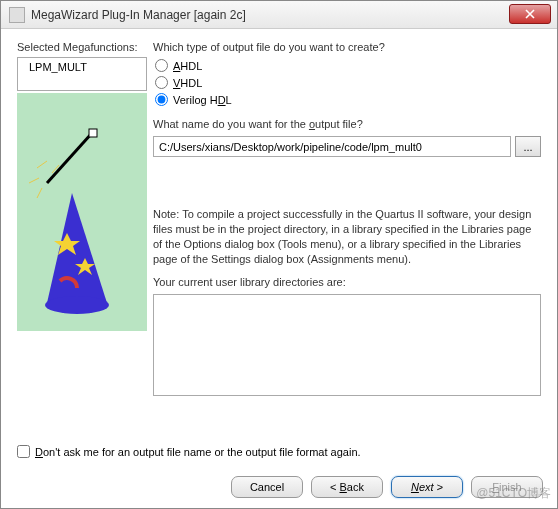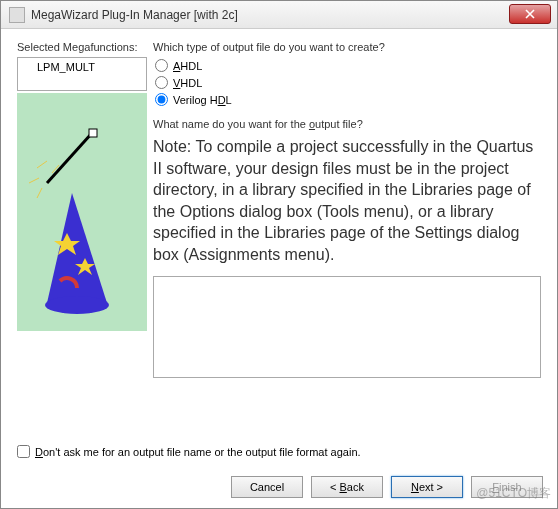--- a/index.html
+++ b/index.html
@@ -5,49 +5,49 @@
 * { box-sizing: border-box; margin: 0; padding: 0; }
 body { font-family: "Segoe UI", Tahoma, sans-serif; font-size: 11px; background: #fff; width: 558px; height: 509px; overflow: hidden; }
 .window { width: 558px; height: 509px; border: 1px solid #888; background: #fff; position: relative; }
 .titlebar { height: 28px; background: linear-gradient(#f8f8f8, #e8e8e8); border-bottom: 1px solid #ccc; display: flex; align-items: center; padding: 0 8px; position: relative; }
 .title-icon { width: 16px; height: 16px; background: #e0e0e0; border: 1px solid #aaa; margin-right: 6px; }
 .title-text { font-size: 12px; color: #333; }
 .close-btn { position: absolute; right: 6px; top: 3px; width: 42px; height: 20px; background: linear-gradient(#e5a2a2, #c9302c); border: 1px solid #8b1a1a; border-radius: 3px; color: #fff; display: flex; align-items: center; justify-content: center; font-size: 12px; cursor: pointer; }
 .content { padding: 12px 16px; display: flex; gap: 14px; height: 410px; }
 .left-col { width: 122px; }
 .left-label { font-size: 11px; color: #333; margin-bottom: 4px; }
-.sel-list { width: 130px; height: 34px; border: 1px solid #aaa; background: #fff; padding: 3px 19px; font-size: 11px; }
+.sel-list { width: 130px; height: 34px; border: 1px solid #aaa; background: #fff; padding: 3px 11px; font-size: 11px; }
 .wizard-img { width: 130px; height: 238px; background: #b9e4c2; margin-top: 2px; position: relative; overflow: hidden; }
 .right-col { flex: 1; display: flex; flex-direction: column; }
 .q-label { font-size: 11px; color: #333; margin-bottom: 6px; }
 .radio-row { display: flex; align-items: center; gap: 5px; margin-bottom: 4px; margin-left: 2px; }
 .radio-row input { margin: 0; }
 .radio-row label { font-size: 11px; }
 .path-row { display: flex; gap: 4px; margin-bottom: 10px; }
 .path-input { flex: 1; height: 21px; border: 1px solid #aaa; padding: 2px 5px; font-size: 11px; background: #fff; }
 .browse-btn { width: 26px; height: 21px; border: 1px solid #999; background: linear-gradient(#f8f8f8,#e0e0e0); font-size: 11px; cursor: pointer; }
-.note { font-size: 16px; color: #333; line-height: 1.35; margin-bottom: 10px; }
+.note { font-size: 11px; color: #333; line-height: 1.35; margin-bottom: 10px; margin-top: 40px; }
 .dirs-box { width: 100%; height: 102px; border: 1px solid #aaa; background: #fff; resize: none; font-size: 11px; padding: 3px; font-family: inherit; }
 .bottom { position: absolute; left: 16px; right: 32px; bottom: 44px; }
 .chk-row { display: flex; align-items: center; gap: 5px; margin-bottom: 6px; }
 .future-note { font-size: 11px; color: #333; line-height: 1.35; }
 .button-row { position: absolute; right: 14px; bottom: 10px; display: flex; gap: 8px; }
-.btn { min-width: 72px; height: 22px; border: 1px solid #999; background: linear-gradient(#f8f8f8,#e2e2e2); font-size: 11px; border-radius: 0; cursor: pointer; padding: 0 12px; }
-.btn.default { border: 1px solid #2a6fb3; box-shadow: 0 0 2px #6fb1e8; }
+.btn { min-width: 72px; height: 22px; border: 1px solid #999; background: linear-gradient(#f8f8f8,#e2e2e2); font-size: 11px; border-radius: 7px; cursor: pointer; padding: 0 12px; }
+.btn.default { border: 1px solid #2a6fb3; box-shadow: 0 0 2px #6fb1e8; font-style: italic; }
 .btn:disabled { color: #999; }
 .underline { text-decoration: underline; }
 .watermark { position: absolute; right: 6px; bottom: 6px; font-size: 12px; color: rgba(120,120,120,0.55); pointer-events: none; }
 </style>
 </head>
 <body>
 
 <div class="window">
   <div class="titlebar">
     <div class="title-icon"></div>
-    <div class="title-text">MegaWizard Plug-In Manager [with 2c]</div>
+    <div class="title-text">MegaWizard Plug-In Manager [again 2c]</div>
     <div class="close-btn">
       <svg width="10" height="10" viewBox="0 0 10 10">
           <path d="M1 1 L9 9 M9 1 L1 9" stroke="#fff" stroke-width="1.6"></path>
         </svg>
     </div>
   </div>
 
   <div class="content">
     <div class="left-col">
       <div class="left-label">Selected Megafunctions:</div>
@@ -83,23 +83,28 @@
       <div class="radio-row">
         <input type="radio" name="ftype" style="">
         <label><span class="underline">V</span>HDL</label>
       </div>
       <div class="radio-row" style="margin-bottom:12px">
         <input type="radio" name="ftype" checked="" style="">
         <label>Verilog H<span class="underline">D</span>L</label>
       </div>
 
       <div class="q-label">What name do you want for the <span class="underline">o</span>utput file?</div>
+      <div class="path-row">
+        <input class="path-input" type="text" value="C:/Users/xians/Desktop/work/pipeline/code/lpm_mult0" style="">
+        <button class="browse-btn">...</button>
+      </div>
 
       <div class="note">Note: To compile a project successfully in the Quartus II software, your design files must be in the project directory, in a library specified in the Libraries page of the Options dialog box (Tools menu), or a library specified in the Libraries page of the Settings dialog box (Assignments menu).</div>
 
+      <div class="q-label">Your current user library directories are:</div>
       <textarea class="dirs-box" style=""></textarea>
     </div>
   </div>
 
   <div class="bottom">
     <div class="chk-row">
       <input type="checkbox" style="">
       <label><span class="underline">D</span>on't ask me for an output file name or the output file format again.</label>
     </div>
   </div>

